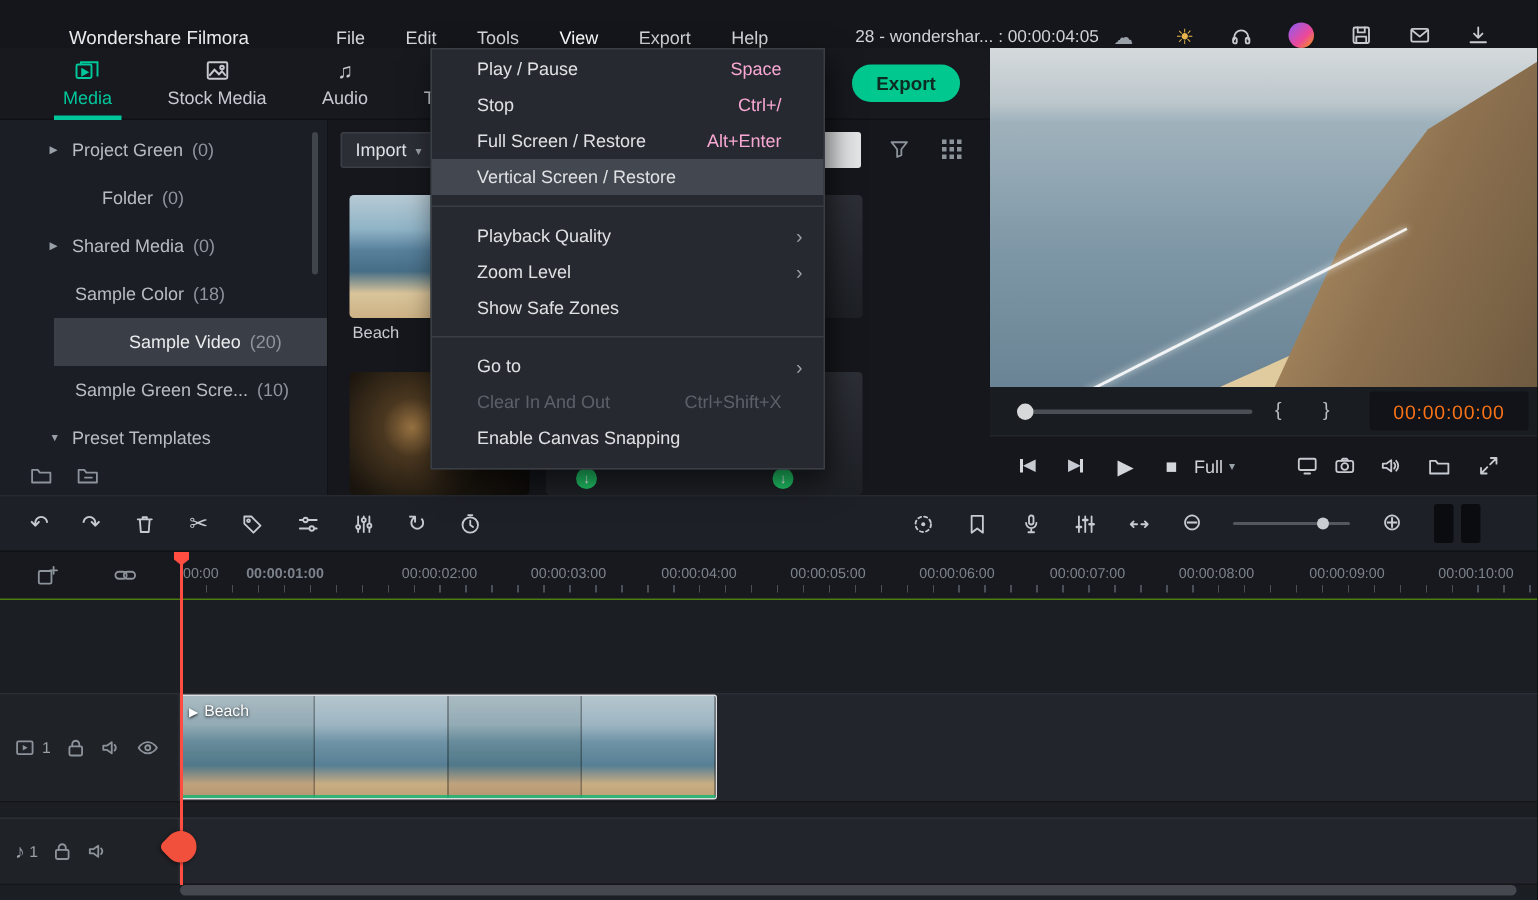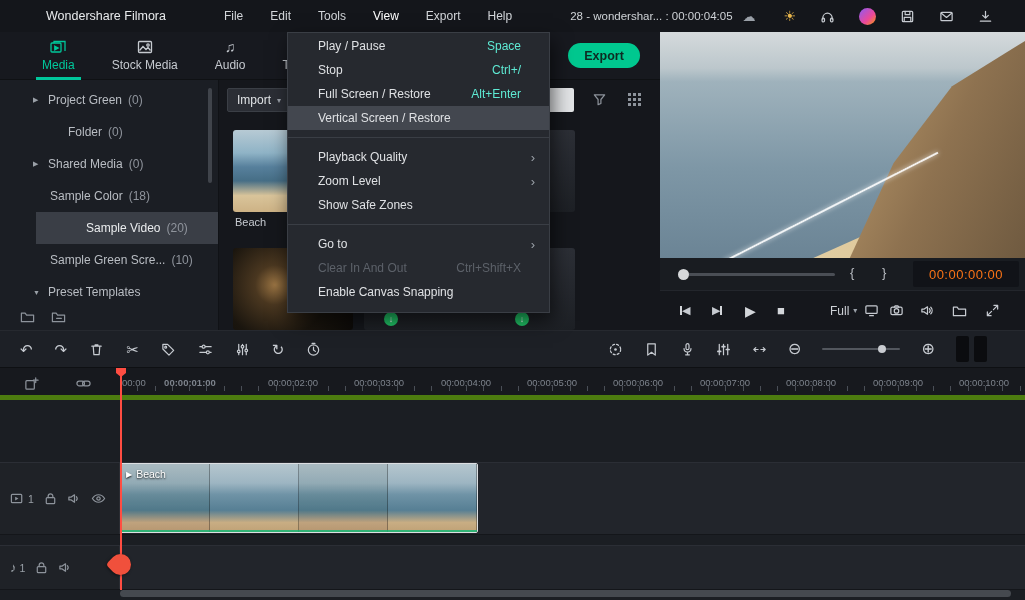--- a/index.html
+++ b/index.html
@@ -10,21 +10,21 @@
   }
   *{margin:0;padding:0;box-sizing:border-box;}
   body{background:#000;font-family:"Liberation Sans",sans-serif;}
   .app{position:relative;width:1025px;height:600px;background:var(--bg);overflow:hidden;color:var(--txt);font-size:12px;}
   svg{display:block;}
   .ic{width:15px;height:15px;stroke:#c7cbd1;fill:none;stroke-width:1.3;stroke-linecap:round;stroke-linejoin:round;}
   .ic.dim{stroke:#8d939b;}
   .glyph{color:#c7cbd1;font-size:15px;line-height:1;}
 
   
-  .titlebar{position:absolute;top:0;left:0;width:100%;height:32px;background:var(--titlebar);display:flex;align-items:center;padding:0 0 0 10px;z-index:20;gap:28px;}
+  .titlebar{position:absolute;top:0;left:0;width:100%;height:32px;background:var(--titlebar);display:flex;align-items:flex-end;padding:0 0 0 10px;z-index:20;gap:28px;}
   .logo{width:20px;height:20px;margin-right:8px;}
   .app-title{font-size:12.5px;color:#e8eaec;margin-right:30px;white-space:nowrap;}
   .menus{display:flex;gap:27px;color:#d2d5d9;}
   .menus span{cursor:default;}
   .menu-view{color:#fff;}
   .proj{margin-left:30px;display:flex;align-items:center;gap:10px;color:#cfd3d7;font-size:11.5px;white-space:nowrap;}
   .tb-right{margin-left:auto;display:flex;align-items:center;gap:24px;margin-right:16px;}
   .avatar{width:17px;height:17px;border-radius:50%;background:linear-gradient(135deg,#8b5cf6,#ec4899 60%,#f59e0b);}
   .win{display:flex;}
   .win div{width:34px;height:32px;display:flex;align-items:center;justify-content:center;}
@@ -66,21 +66,21 @@
   .thumb{position:absolute;width:120px;height:82px;border-radius:3px;overflow:hidden;background:#23262c;}
   .th-beach{background:linear-gradient(180deg,#b7cad4 0%,#8fb3c6 28%,#57809c 45%,#466e86 62%,#d9c49a 80%,#cdb285 100%);}
   .th-dark{background:radial-gradient(circle at 35% 45%,#9a7443 0%,#4a3720 22%,#1a150e 60%,#0d0b09 100%);}
   .th-grey{background:linear-gradient(180deg,#2c2f36,#1d2025);}
   .th-label{position:absolute;left:16px;font-size:11px;color:#c6cad0;}
   .dl-badge{position:absolute;width:14px;height:14px;border-radius:50%;background:#21c768;color:#fff;font-size:9px;display:flex;align-items:center;justify-content:center;line-height:1;}
 
   
   .ctx{position:absolute;left:287px;top:32px;width:263px;background:var(--menu-bg);border:1px solid #3a3e45;box-shadow:3px 8px 18px rgba(0,0,0,.6);z-index:100;padding:1px 0 8px;}
   .mi{height:24px;display:flex;align-items:center;padding:0 10px 0 30px;color:#dfe1e4;font-size:12px;white-space:nowrap;}
-  .mi .sc{margin-left:auto;color:#5eead4;margin-right:18px;}
+  .mi .sc{margin-left:auto;color:#f9a8d4;margin-right:18px;}
   .mi .sub{margin-left:auto;color:#9aa0a8;font-size:13px;padding-right:4px;}
   .mi.hl{background:var(--menu-hl);}
   .mi.disabled,.mi.disabled .sc{color:#5c6169;}
   .msep{height:1px;background:#3a3e45;margin:7px 0;}
 
   
   .preview{position:absolute;top:32px;left:660px;width:365px;height:298px;background:#101216;}
   .video{position:relative;width:365px;height:226px;overflow:hidden;background:linear-gradient(180deg,#d5dadc 0%,#bcc7cc 16%,#9fb2bc 22%,#7e97a6 60%,#6b8495 100%);}
   .beach-sand{position:absolute;inset:0;background:linear-gradient(90deg,#e7d6b0,#d9c08e);clip-path:polygon(100% 58%,100% 100%,42% 100%);}
   .cliff{position:absolute;inset:0;background:linear-gradient(115deg,#e8cd9d 0%,#c4a271 38%,#8e7250 72%,#6f5a40 100%);clip-path:polygon(100% 4%,100% 100%,52% 100%,64% 58%,80% 24%);}
@@ -100,21 +100,21 @@
   .toolbar{position:absolute;top:330px;left:0;width:100%;height:38px;background:#1d2026;border-top:1px solid #26292f;border-bottom:1px solid #0e1013;display:flex;align-items:center;z-index:5;}
   .tb-group-l{display:flex;align-items:center;gap:22px;padding-left:20px;}
   .tb-group-r{position:absolute;left:608px;display:flex;align-items:center;gap:21px;}
   .zoom-slider{position:relative;width:78px;height:2px;background:#53575e;border-radius:1px;}
   .zoom-dot{position:absolute;left:56px;top:-3px;width:8px;height:8px;border-radius:50%;background:#c9ccd1;}
   .trk-rects{display:flex;gap:5px;}
   .trk-rects i{display:block;width:13px;height:26px;background:#0b0c0f;border-radius:2px;}
 
   
   .timeline{position:absolute;top:368px;left:0;width:100%;height:232px;background:#1b1e23;}
-  .ruler{position:absolute;top:0;left:0;width:100%;height:32px;background:var(--ruler);border-bottom:5px solid #4d7c0f;}
+  .ruler{position:absolute;top:0;left:0;width:100%;height:32px;background:var(--ruler);border-bottom:1px solid #4d7c0f;}
   .ruler-label{position:absolute;top:9px;font-size:9.5px;color:#7d838c;white-space:nowrap;}
   .ruler-ticks{position:absolute;left:120px;right:0;bottom:4px;height:5px;background-image:repeating-linear-gradient(90deg,#4a4f57 0 1px,transparent 1px 17.3px);}
   .gutter-icons{position:absolute;left:24px;top:8px;display:flex;gap:37px;}
   .v-div{position:absolute;left:120px;top:32px;bottom:12px;width:1px;background:#101216;}
   .track{position:absolute;left:0;width:100%;background:var(--track);}
   .track.video{top:94px;height:73px;border-top:1px solid #2b2e35;border-bottom:1px solid #14161a;}
   .track.audio{top:177px;height:45px;border-top:1px solid #2b2e35;border-bottom:1px solid #14161a;}
   .trk-head{position:absolute;left:0;top:0;width:120px;height:100%;background:#1f2227;border-right:1px solid #2a2d33;display:flex;align-items:center;gap:9px;padding-left:10px;}
   .trk-num{color:#9aa0a7;font-size:10.5px;margin-left:-6px;}
   .note{color:#9aa0a7;font-size:13px;}
@@ -360,21 +360,21 @@
       <span class="tr-btn" style="left:20px;">
         <i class="frame-bar"></i>
           <span class="glyph" style="font-size:11px;">◀</span>
       </span>
       <span class="tr-btn" style="left:52px;">
         <span class="glyph" style="font-size:11px;">▶</span>
           <i class="frame-bar"></i>
       </span>
       <span class="tr-btn glyph" style="left:85px;font-size:14px;">▶</span>
       <span class="tr-btn glyph" style="left:117px;font-size:13px;">■</span>
-      <span class="tr-btn full-dd" style="left:170px;">
+      <span class="tr-btn full-dd" style="left:136px;">
         <span>Full</span>
         <span class="car">▾</span>
       </span>
       <span class="tr-btn" style="left:204px;">
         <svg class="ic" viewBox="0 0 16 16">
             <rect x="2" y="3" width="12" height="8" rx="1"></rect>
             <path d="M6 13.5h4"></path>
           </svg>
       </span>
       <span class="tr-btn" style="left:229px;">

